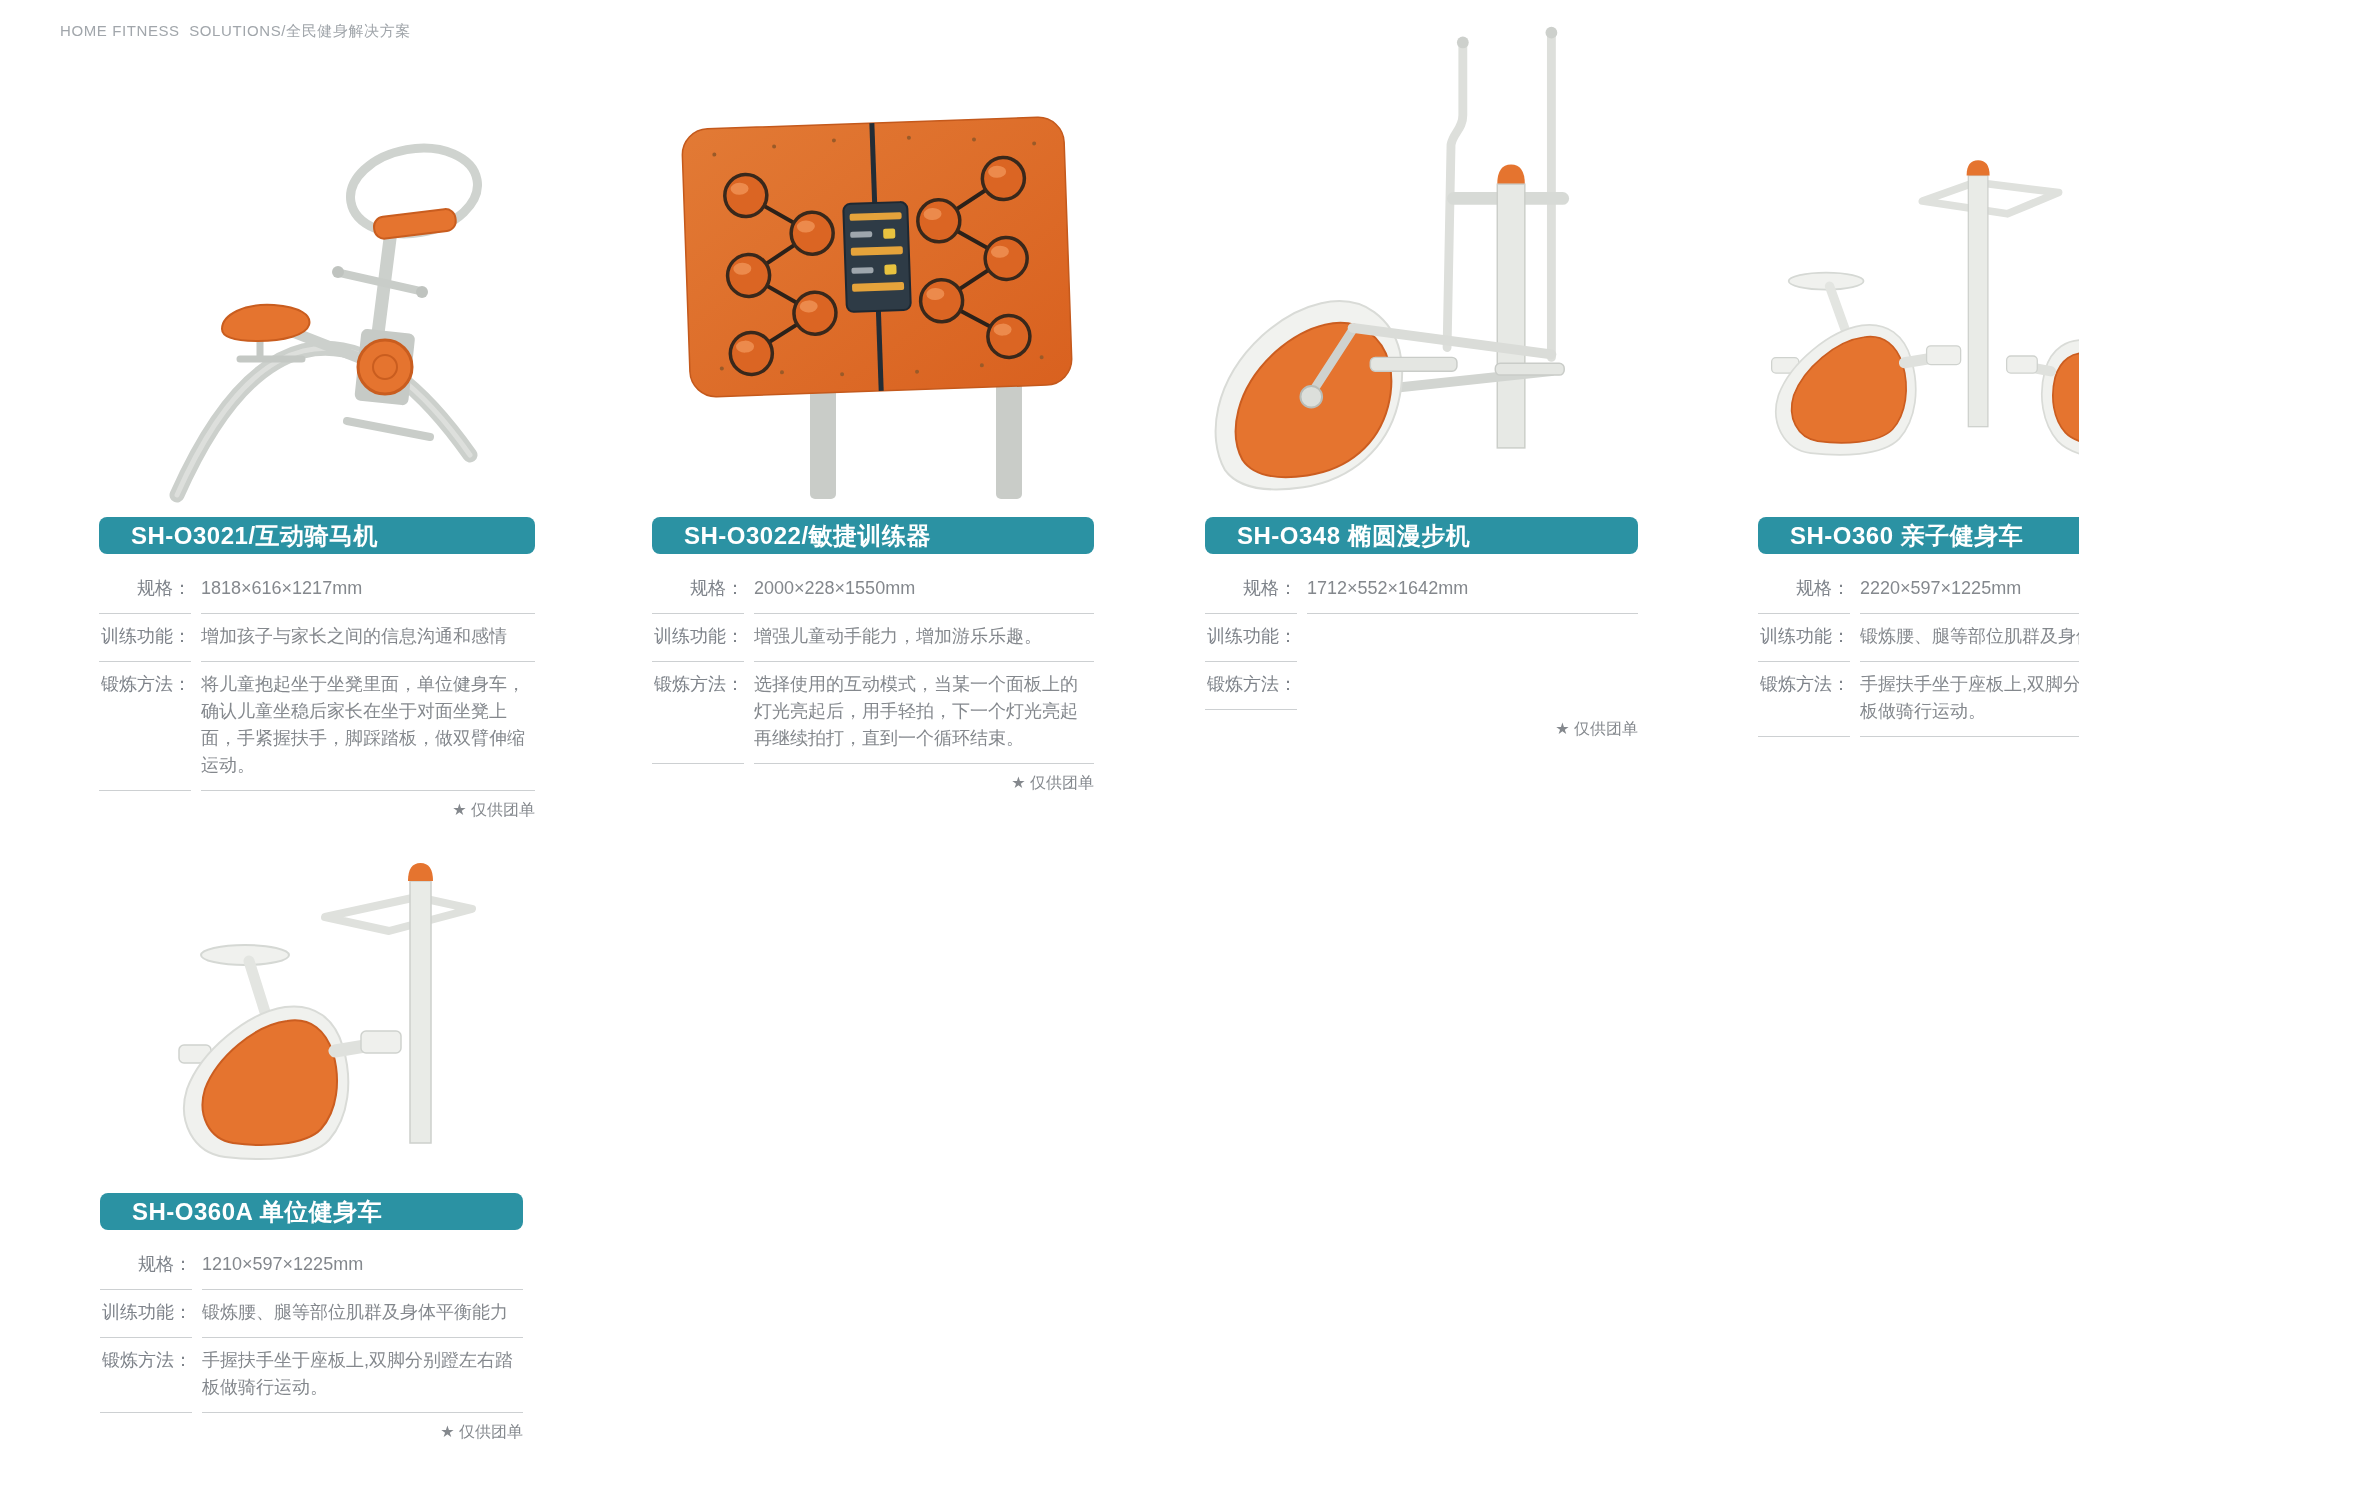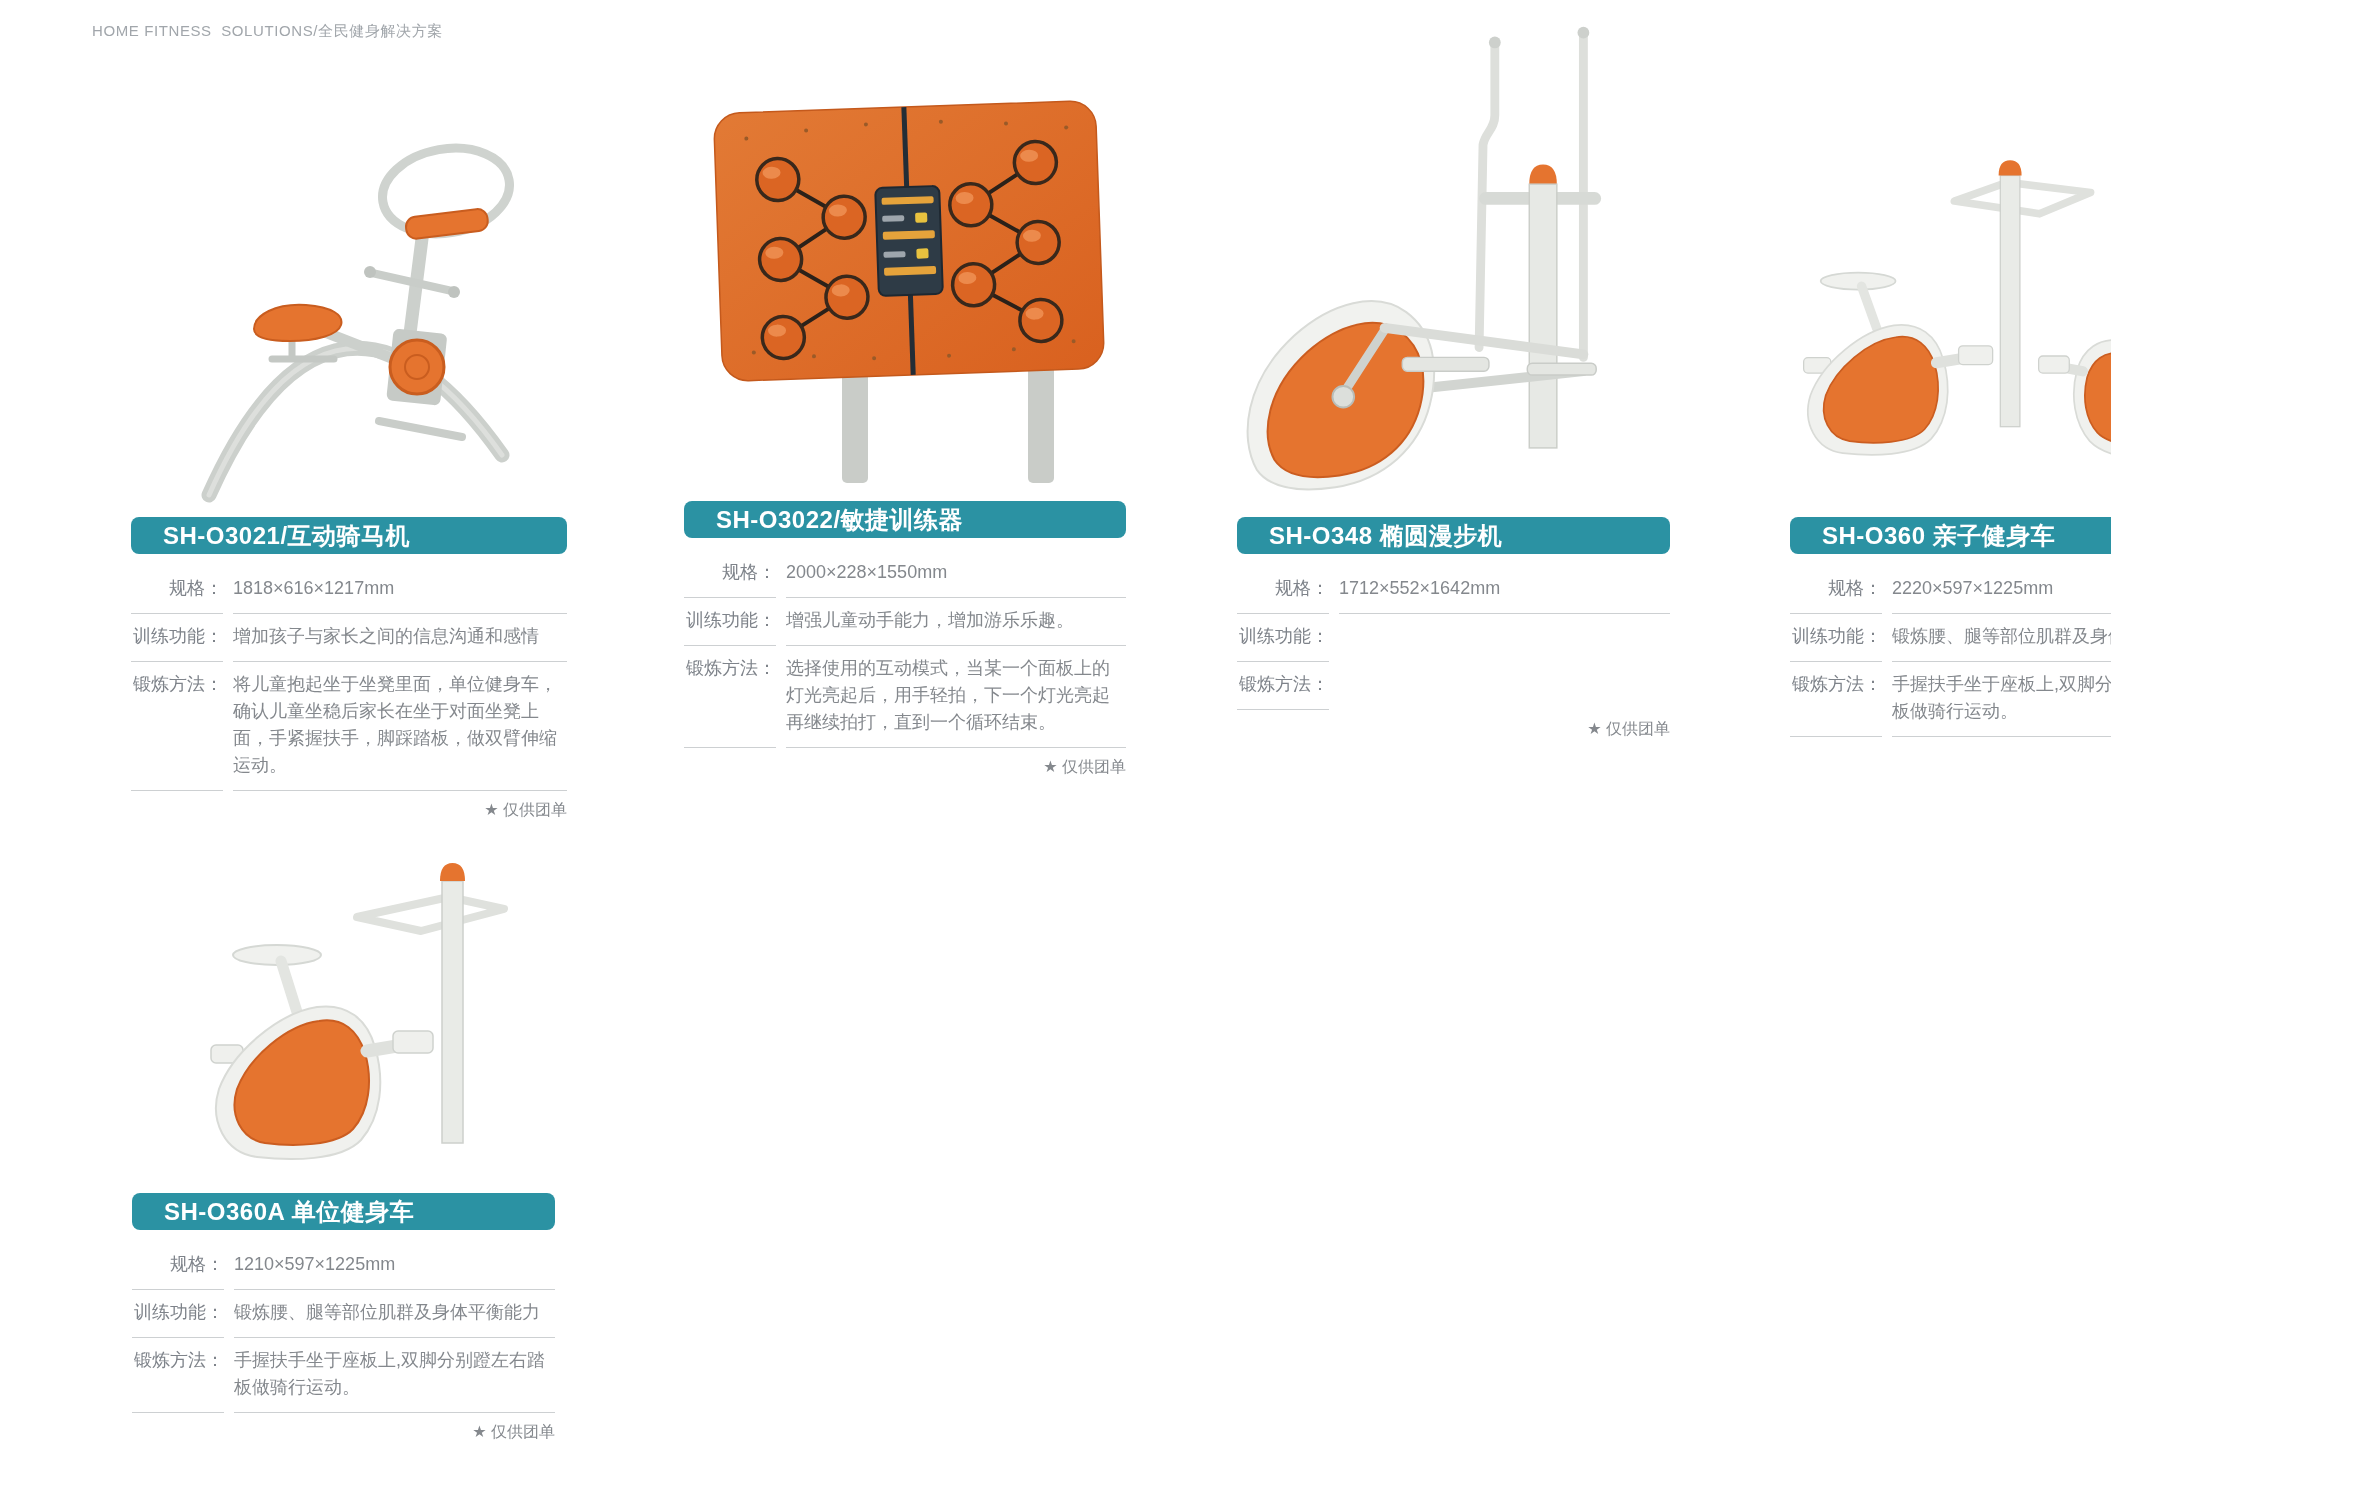--- a/index.html
+++ b/index.html
@@ -2,21 +2,20 @@
 <html><head>
 <meta charset="utf-8">
 <style>
   html,body{margin:0;padding:0;background:#ffffff;}
   #page{
     position:relative;
     width:2079px;height:1509px;
     background:#ffffff;
     font-family:"Liberation Sans","DejaVu Sans",sans-serif;
     overflow:hidden;
-    margin-left:32px;
   }
   .page-header{
     position:absolute;left:60px;top:22px;
     font-size:15px;color:#a1a6ab;letter-spacing:0.6px;
     white-space:pre;
   }
   .card{position:absolute;}
   .art{
     height:437px;
     display:flex;justify-content:center;align-items:flex-end;
@@ -81,21 +80,21 @@
         <div class="value">增加孩子与家长之间的信息沟通和感情</div>
       </div>
       <div class="row">
         <div class="label">锻炼方法：</div>
         <div class="value">将儿童抱起坐于坐凳里面，单位健身车，确认儿童坐稳后家长在坐于对面坐凳上面，手紧握扶手，脚踩踏板，做双臂伸缩运动。</div>
       </div>
       <div class="note">★ 仅供团单</div>
     </div>
   </section>
 
-  <section class="card" style="left:652px;top:64px;width:442px;">
+  <section class="card" style="left:652px;top:80px;width:442px;">
     <div class="art">
       <svg width="430" height="412" viewBox="0 0 430 412">
         <defs>
           <linearGradient id="g2o" x1="0" y1="0" x2="1" y2="1">
             <stop offset="0" stop-color="#e27a35"></stop>
             <stop offset="1" stop-color="#d9611f"></stop>
           </linearGradient>
         </defs>
         <rect x="152" y="290" width="26" height="118" rx="5" fill="#c9ccc8"></rect>
         <rect x="338" y="282" width="26" height="126" rx="5" fill="#c9ccc8"></rect>

